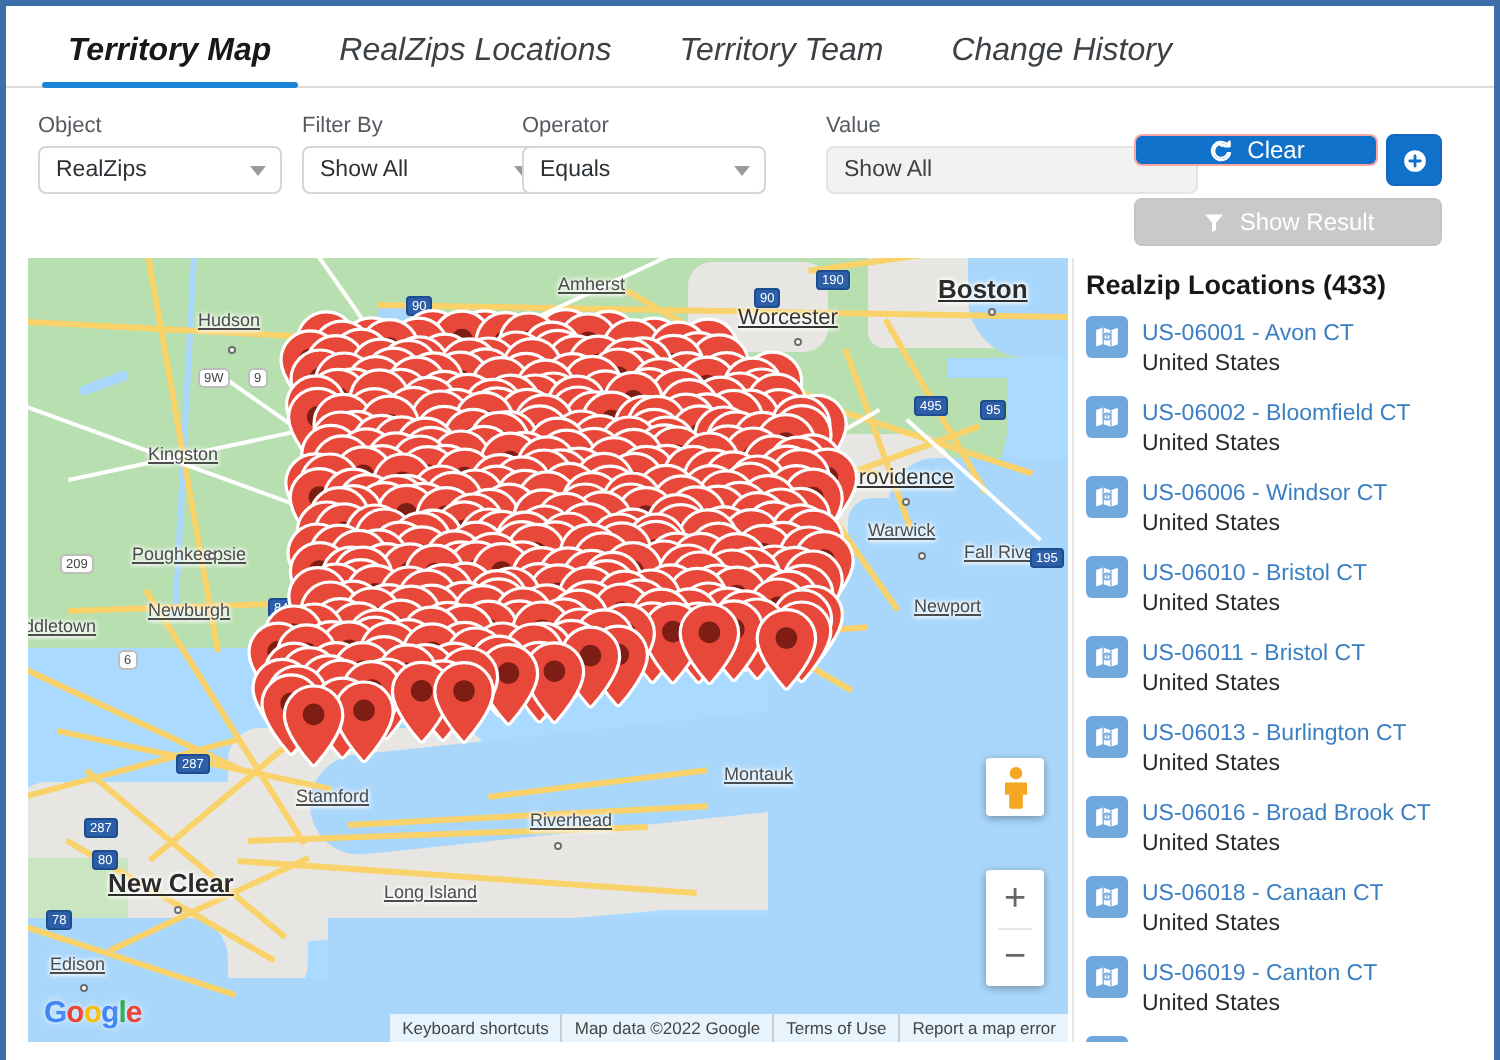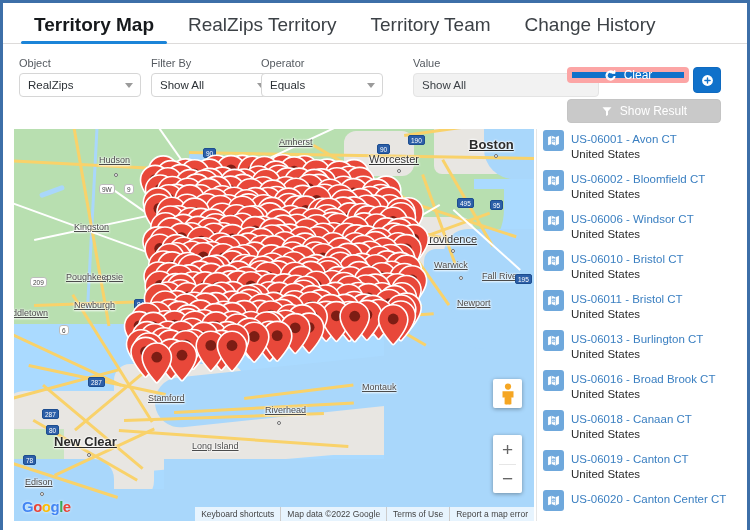--- a/index.html
+++ b/index.html
@@ -28,26 +28,27 @@
   }
   .tabs {
     display: flex;
     align-items: flex-end;
     height: 38px;
     padding-left: 14px;
     gap: 0px;
   }
   .tab {
     position: relative;
-    font-size: 19px;
+    font-size: 16px;
     color: #3c4146;
     padding: 0 17px 10px 17px;
     cursor: pointer;
     white-space: nowrap;
     line-height: 1;
+    font-style: italic;
   }
   .tab.active {
     font-weight: bold;
     color: #16191c;
   }
   .tab.active::after {
     content: "";
     position: absolute;
     left: 4px; right: 4px; bottom: 0px;
     height: 3px;
@@ -105,21 +106,21 @@
   #f-filterby { left: 148px; top: 10px; width: 122px; }
   #f-operator { left: 258px; top: 10px; width: 122px; }
   #f-value  { left: 374px; top: 10px; width: 186px; margin-left: 36px; }
 
   
   .btn-clear {
     position: absolute;
     left: 564px; top: 20px;
     width: 122px; height: 16px;
     background: #1071ca;
-    border: 5px solid #fca5a5;
+    border: 1px solid #fca5a5;
     border-radius: 4px;
     color: #fff;
     font-size: 12px;
     display: flex; align-items: center; justify-content: center;
     gap: 7px;
     cursor: pointer;
   }
   .btn-plus {
     position: absolute;
     left: 690px; top: 20px;
@@ -337,21 +338,21 @@
 <body>
 
 <div id="app">
 
   <div class="tabbar">
     <div class="tabs">
       <div class="tab active">
         <span>Territory Map</span>
       </div>
       <div class="tab">
-        <span>RealZips Territory</span>
+        <span>RealZips Locations</span>
       </div>
       <div class="tab">
         <span>Territory Team</span>
       </div>
       <div class="tab">
         <span>Change History</span>
       </div>
     </div>
   </div>
 
@@ -970,20 +971,21 @@
         <div class="a">Map data ©2022 Google</div>
         <div class="a">Terms of Use</div>
         <div class="a">Report a map error</div>
       </div>
     </div>
   </div>
 
   <div class="panel-divider"></div>
 
   <div class="locpanel">
+    <div class="loc-title">Realzip Locations (433)</div>
     <div class="loc-list" id="loc-list">
         <div class="loc-item">
           <span class="loc-ico">
             <svg width="13" height="13" viewBox="0 0 24 24">
               <path d="M2 5.6 8.4 3.2 15.6 5.8 22 3.4v15.2l-6.4 2.4-7.2-2.6L2 20.8z" fill="#ffffff"></path>
               <path d="M8.4 3.2v15.6M15.6 5.8v15.2" stroke="#6fa8dc" stroke-width="1.2" fill="none"></path>
               <circle cx="12" cy="11.5" r="3.1" fill="none" stroke="#6fa8dc" stroke-width="1.3"></circle>
               <path d="M9.1 10.2h5.8M12 8.5v6" stroke="#6fa8dc" stroke-width="1"></path>
             </svg>
           </span>

